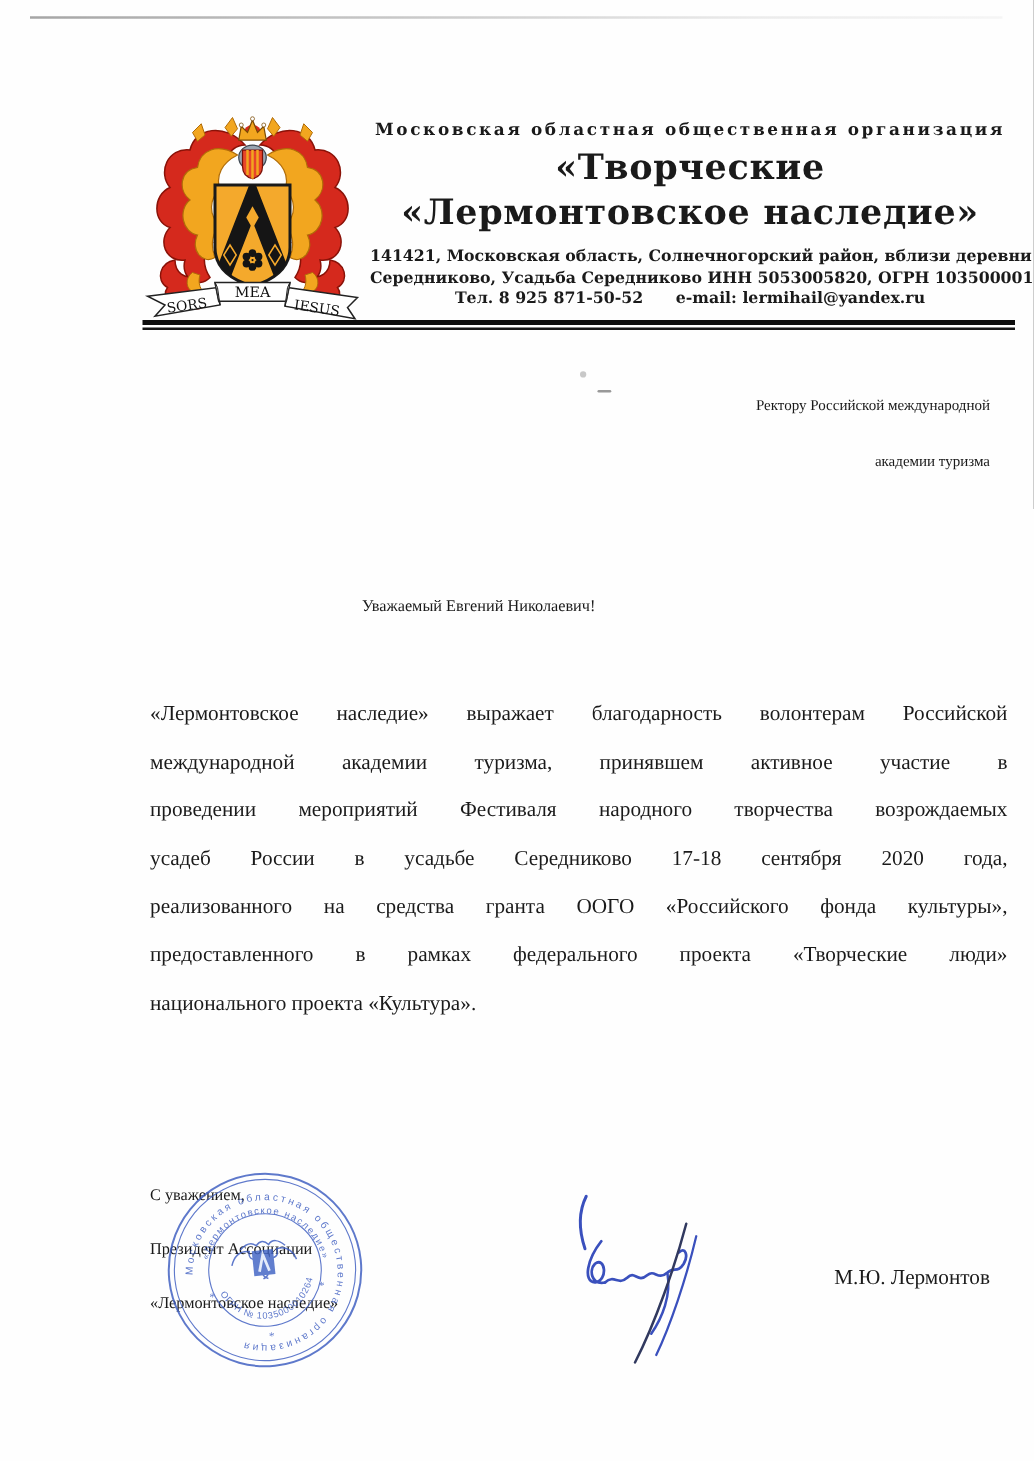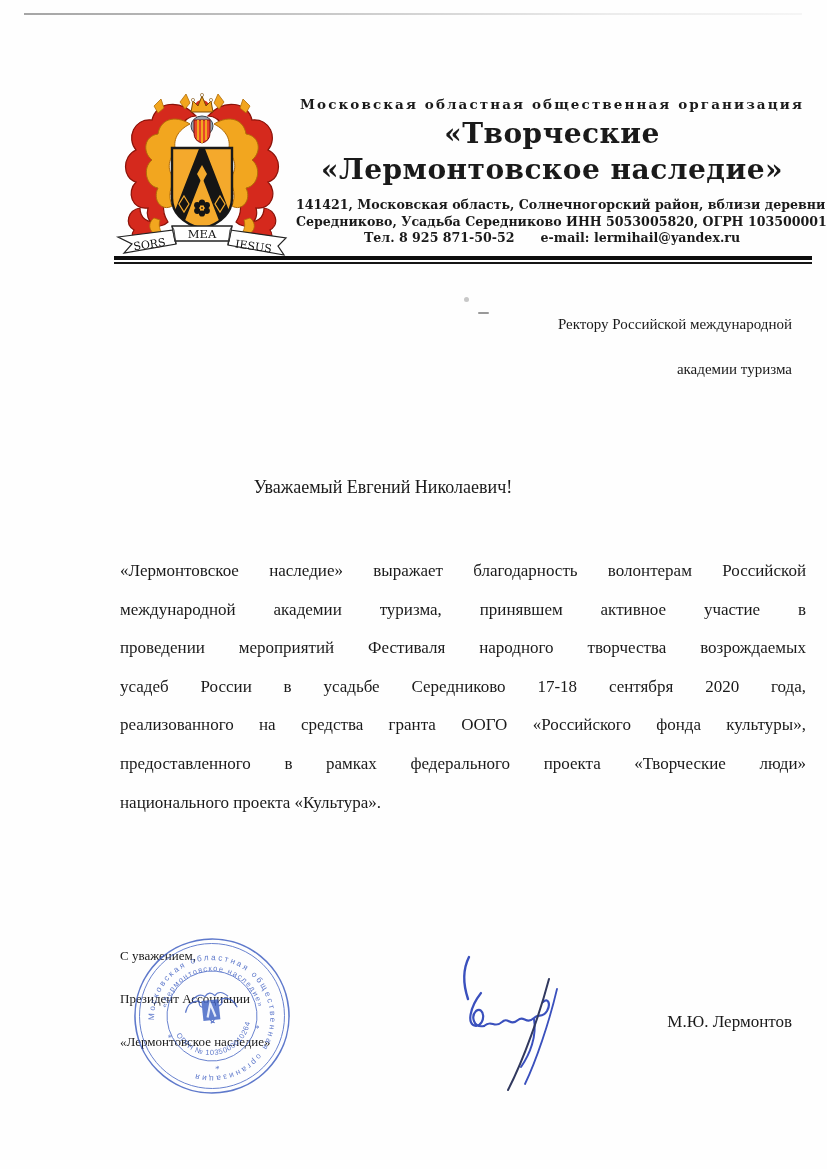--- a/index.html
+++ b/index.html
@@ -36,27 +36,27 @@
   .contact .email{margin-left:26px;text-align:right;}
 
   .rule{
     position:absolute;left:114px;top:256px;width:698px;height:2px;
     border-top:4px solid #0d0d0d;border-bottom:2px solid #161616;background:#fff;
   }
 
   
   .recipient{
     position:absolute;left:400px;top:302px;width:392px;
-    text-align:right;font-size:15px;line-height:45px;
+    text-align:right;font-size:12px;line-height:45px;
   }
 
   .salutation{
     position:absolute;left:120px;top:477px;width:686px;
     text-align:center;padding-right:160px;box-sizing:border-box;
-    font-size:18px;
+    font-size:13px;
   }
 
   
   .body-text{
     position:absolute;left:120px;top:552px;width:686px;
     font-size:17px;line-height:38.6px;
   }
   .jline{text-align:justify;text-align-last:justify;}
   .jline.first{padding-left:47px;}
   .jline.last{text-align-last:left;}

